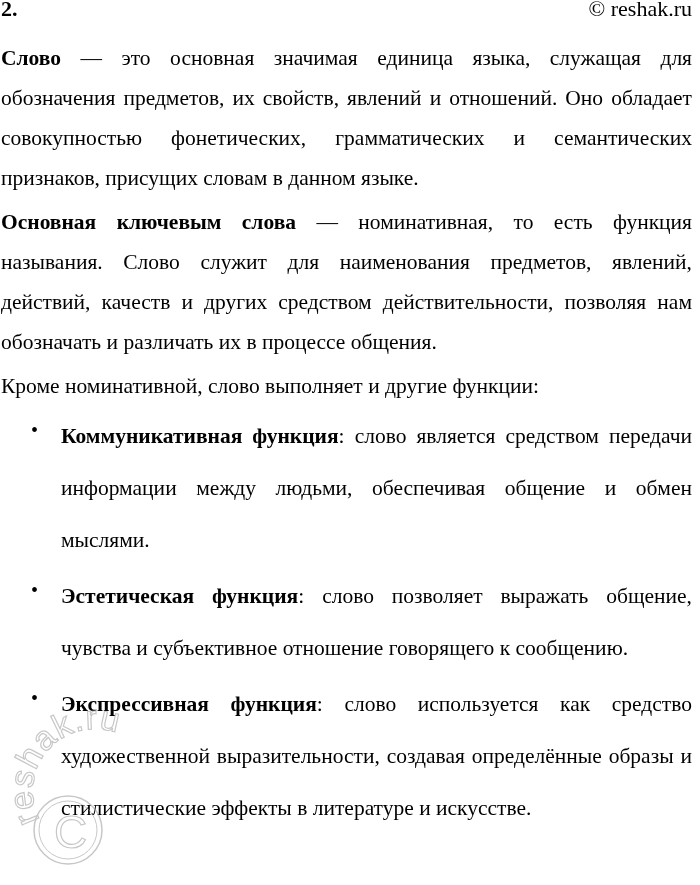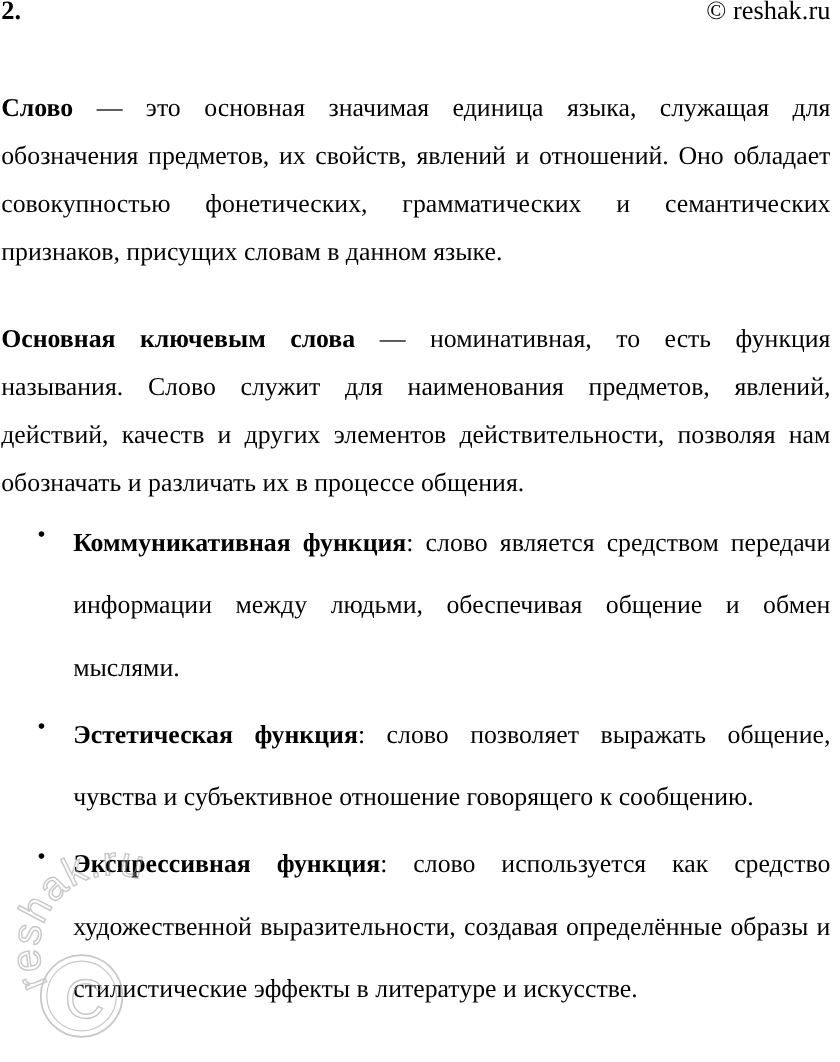--- a/index.html
+++ b/index.html
@@ -40,21 +40,21 @@
       position: absolute;
       left: 1px;
       right: 8px;
       top: 38px;
     }
     p {
       margin: 0;
       line-height: 40px;
       text-align: justify;
     }
-    .para { margin-bottom: 4px; margin-top: 32px; }
+    .para { margin-bottom: 4px; }
     b { font-weight: bold; }
     ul {
       list-style: none;
       margin: 0;
       padding: 0;
     }
     li {
       position: relative;
       padding-left: 60px;
       margin-bottom: 4px;
@@ -81,22 +81,23 @@
 <body>
 
 <div class="header">
   <span class="task-number">2.</span>
   <span class="copyright">© reshak.ru</span>
 </div>
 
 <div class="content">
   <p class="para"><b>Слово</b><span> — это основная значимая единица языка, служащая для обозначения предметов, их свойств, явлений и отношений. Оно обладает совокупностью фонетических, грамматических и семантических признаков, присущих словам в данном языке.</span></p>
 
-  <p class="para"><b>Основная ключевым слова</b><span> — номинативная, то есть функция называния. Слово служит для наименования предметов, явлений, действий, качеств и других элементов действительности, позволяя нам обозначать и различать их в процессе общения.</span></p>
+  <p class="para"><b>Основная ключевым слова</b><span> — номинативная, то есть функция называния. Слово служит для наименования предметов, явлений, действий, качеств и других средством действительности, позволяя нам обозначать и различать их в процессе общения.</span></p>
 
+  <p class="para">Кроме номинативной, слово выполняет и другие функции:</p>
 
   <ul>
     <li>
       <span class="bullet">•</span>
       <p><b>Коммуникативная функция</b><span>: слово является средством передачи информации между людьми, обеспечивая общение и обмен мыслями.</span></p>
     </li>
     <li>
       <span class="bullet">•</span>
       <p><b>Эстетическая функция</b><span>: слово позволяет выражать общение, чувства и субъективное отношение говорящего к сообщению.</span></p>
     </li>

